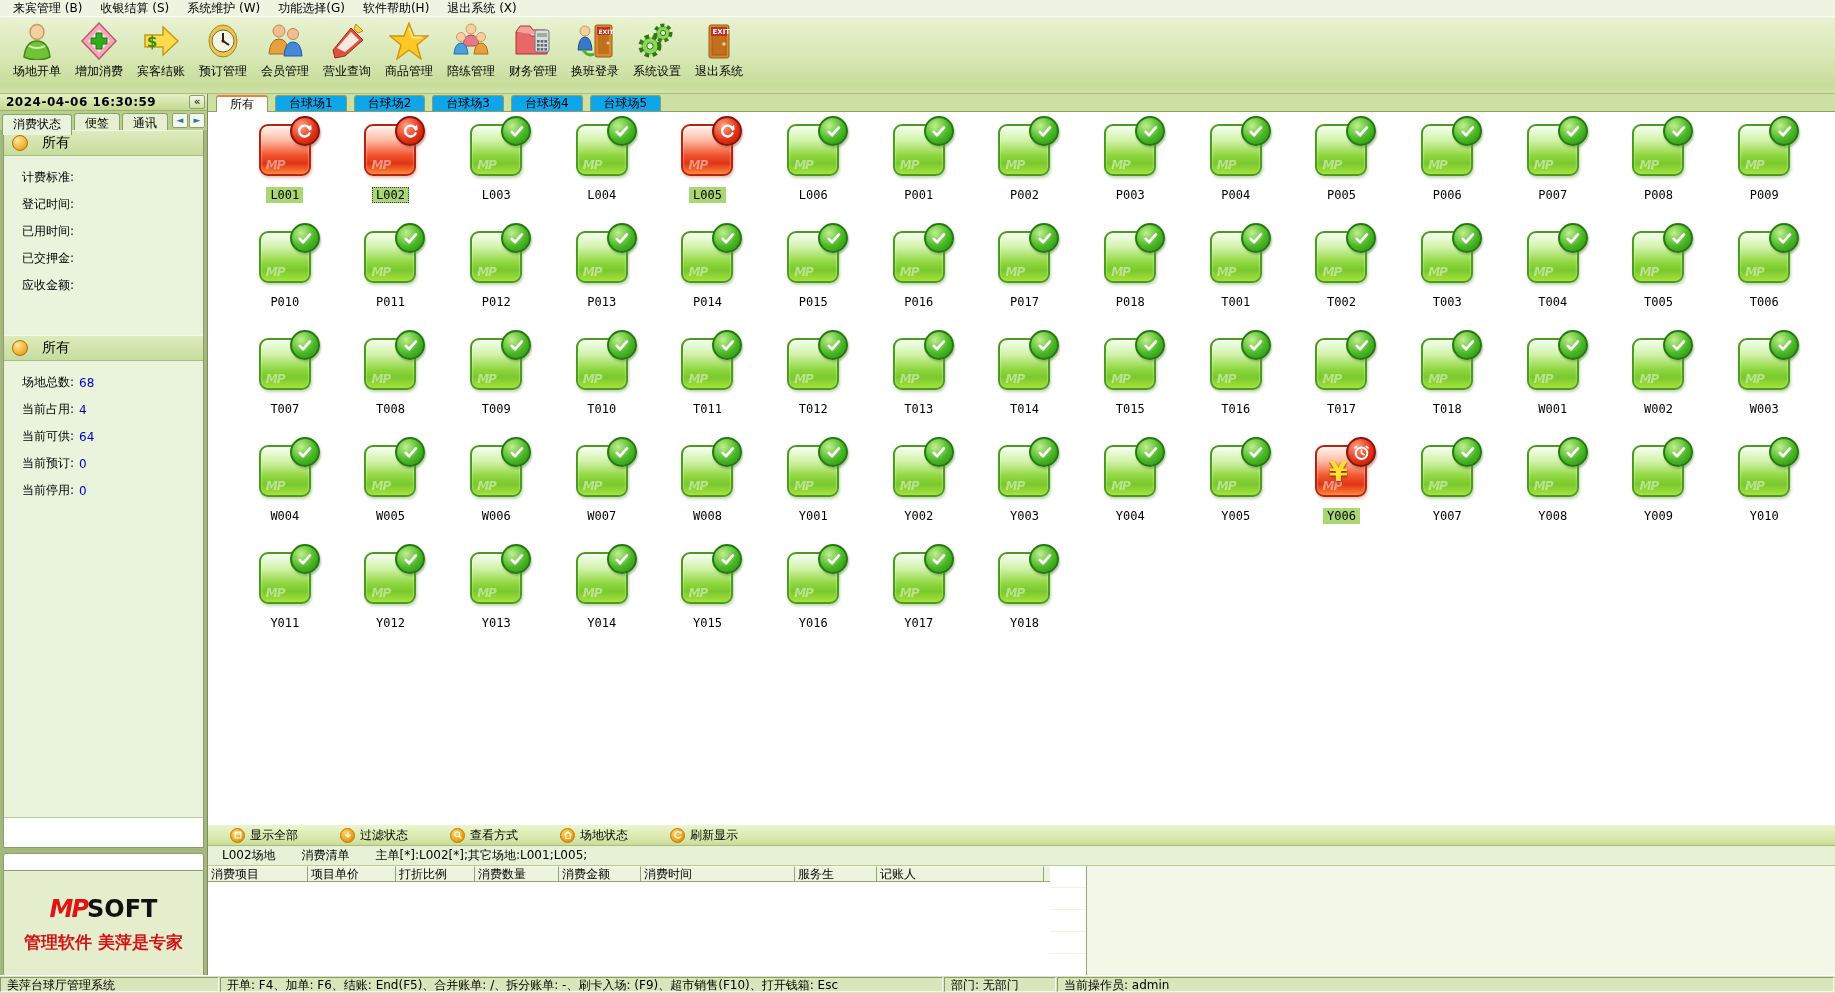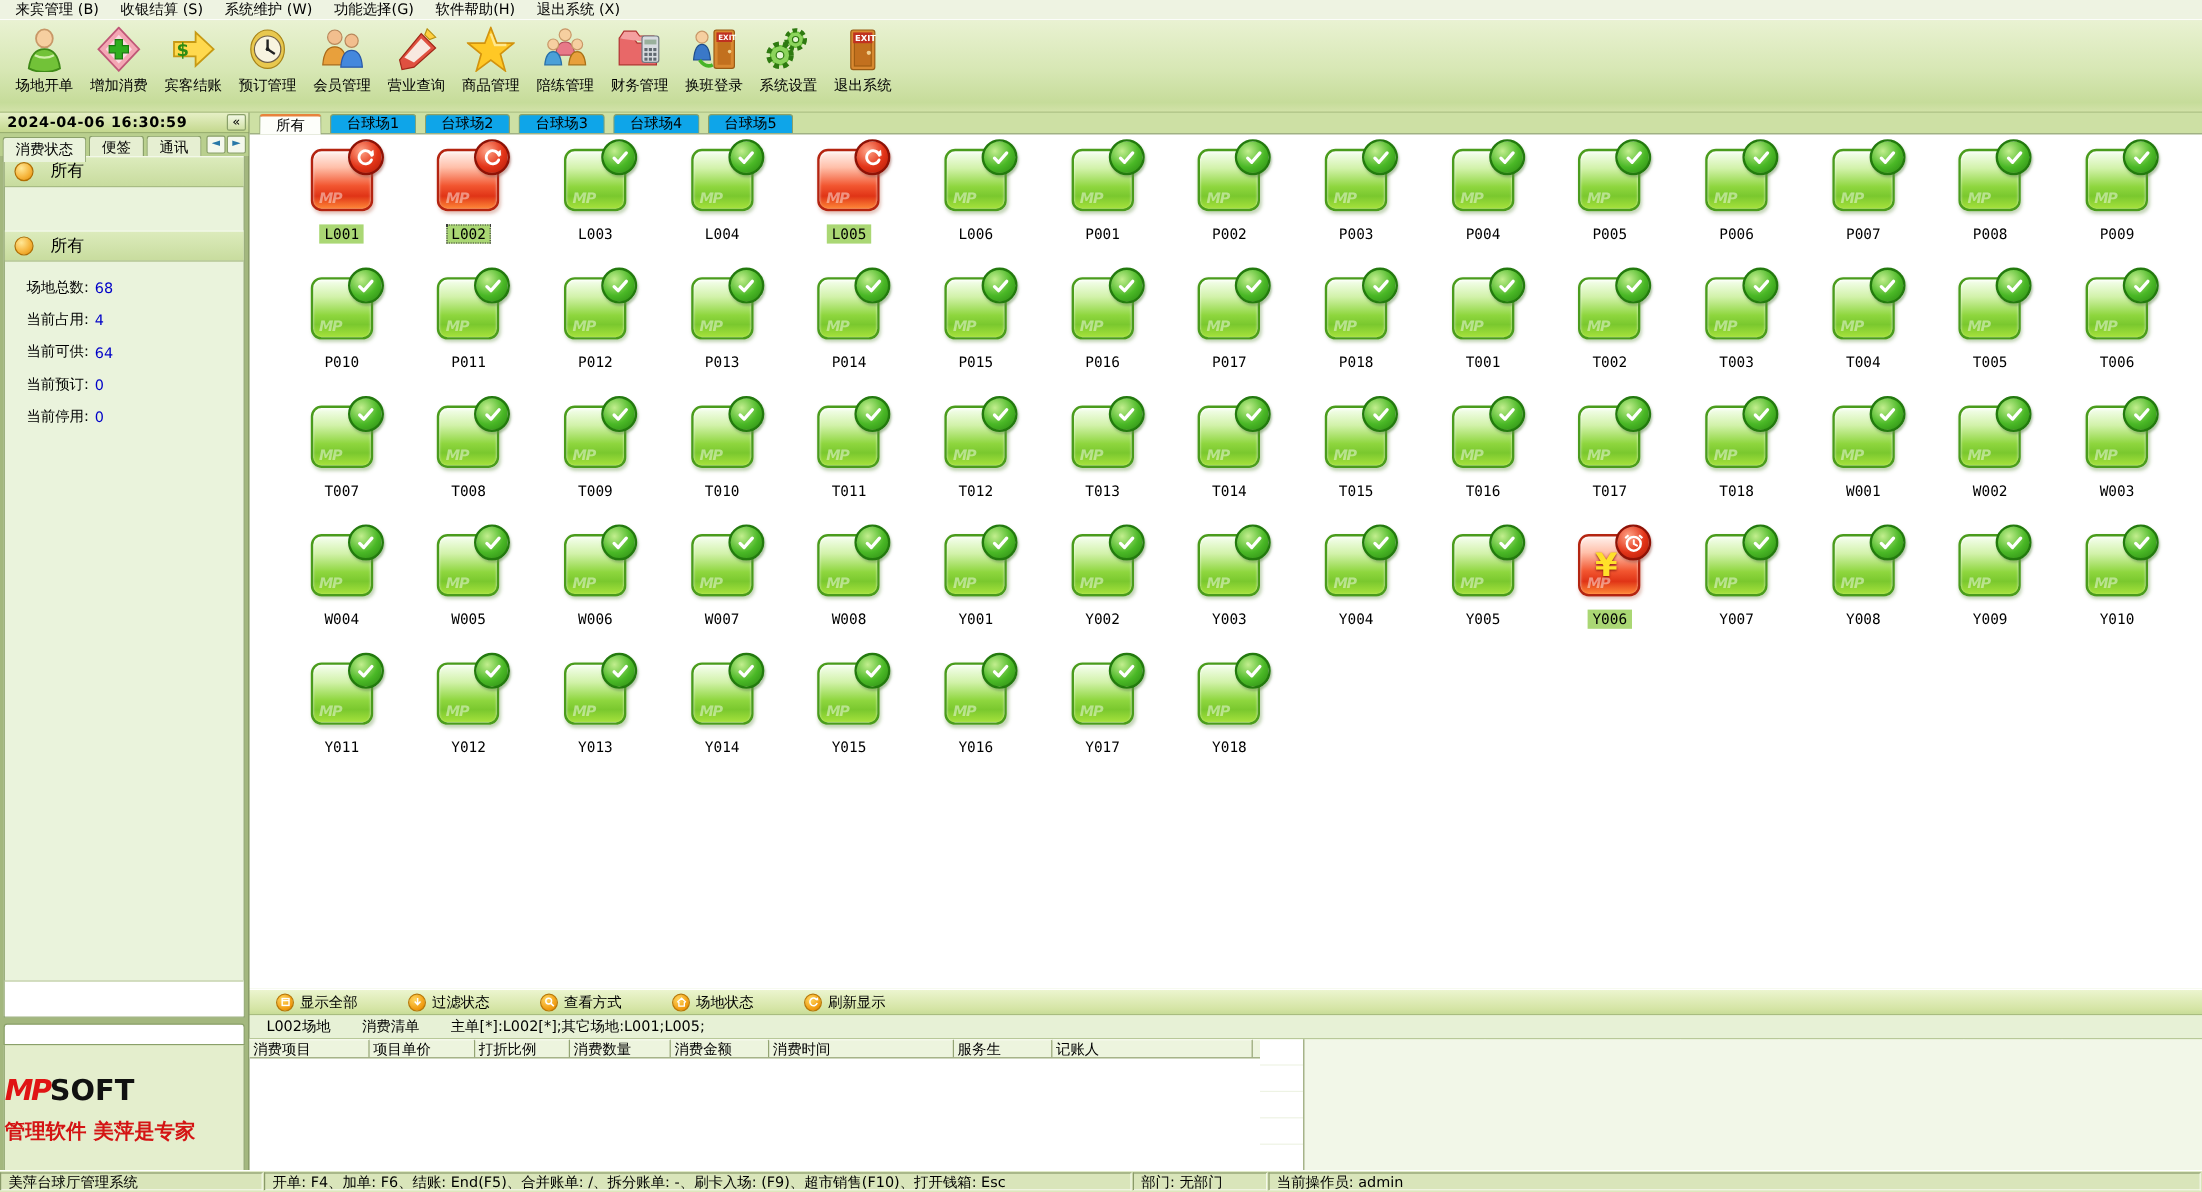--- a/index.html
+++ b/index.html
@@ -36,21 +36,21 @@
   .group-header { height:26px; flex:none; background:linear-gradient(180deg,#dcebbc 0%,#c8dc9e 100%); border-top:1px solid #f2f8e8; border-bottom:1px solid #a8bc84; display:flex; align-items:center; padding-left:8px; }
   .ball { width:16px; height:16px; border-radius:50%; background:radial-gradient(circle at 34% 30%,#ffe896,#f6b63e 55%,#e08c06); border:1px solid #b06e04; margin-right:14px; flex:none; }
   .group-title { font-size:14px; }
   .field-list { padding:8px 0 0 18px; }
   .field-row { height:27px; display:flex; align-items:center; }
   .field-value { color:#0000c8; margin-left:5px; }
   .summary-gap { height:36px; }
   .panel-filler { flex:1; }
   .panel-bottom-box { height:30px; flex:none; background:#ffffff; border-top:1px solid #b8c898; margin:0; }
   .side-strip { height:18px; flex:none; background:#ffffff; border:1px solid #8aa06a; margin:5px 3px 0 3px; border-radius:3px 3px 0 0; }
-  .logo-area { height:104px; flex:none; background:#e4eecd; margin:0 3px 0 3px; border-left:1px solid #8aa06a; border-right:1px solid #8aa06a; padding-top:26px; text-align:left; }
+  .logo-area { height:104px; flex:none; background:#e4eecd; margin:0 3px 0 3px; border-left:1px solid #8aa06a; border-right:1px solid #8aa06a; padding-top:26px; text-align:center; }
   .logo-line { font-size:24px; line-height:24px; }
   .logo-mp { font-style:italic; font-weight:900; color:#e01414; letter-spacing:-2px; }
   .logo-soft { font-weight:900; color:#111; letter-spacing:0; }
   .slogan { margin-top:10px; color:#d41414; font-weight:bold; font-size:17px; }
 
   
   .main { flex:1; display:flex; flex-direction:column; min-width:0; }
   .main-tabs { height:17px; flex:none; background:#cde0a4; display:flex; align-items:flex-end; gap:7px; padding:1px 0 0 8px; }
   .mtab { padding:0 13px 1px 13px; background:#0ea5e9; border:1px solid #8aa06a; border-bottom:none; border-radius:3px 3px 0 0; line-height:14px; cursor:pointer; white-space:nowrap; }
   .mtab.active { background:#fdfefa; border-top:2px solid #e8823c; position:relative; top:1px; }
@@ -274,20 +274,37 @@
             <span class="arrow-btn">◄</span>
             <span class="arrow-btn">►</span>
           </span>
         </div>
       <div class="side-panel">
         <div>
           <div class="group-header">
             <span class="ball"></span>
             <span class="group-title">所有</span>
           </div>
+          <div class="field-list" id="status-fields">
+              <div class="field-row">
+                <span class="field-label">计费标准:</span>
+              </div>
+              <div class="field-row">
+                <span class="field-label">登记时间:</span>
+              </div>
+              <div class="field-row">
+                <span class="field-label">已用时间:</span>
+              </div>
+              <div class="field-row">
+                <span class="field-label">已交押金:</span>
+              </div>
+              <div class="field-row">
+                <span class="field-label">应收金额:</span>
+              </div>
+            </div>
         </div>
         <div class="summary-gap"></div>
         <div>
           <div class="group-header">
             <span class="ball"></span>
             <span class="group-title">所有</span>
           </div>
           <div class="field-list" id="summary-fields">
               <div class="field-row">
                 <span class="field-label">场地总数:</span>

